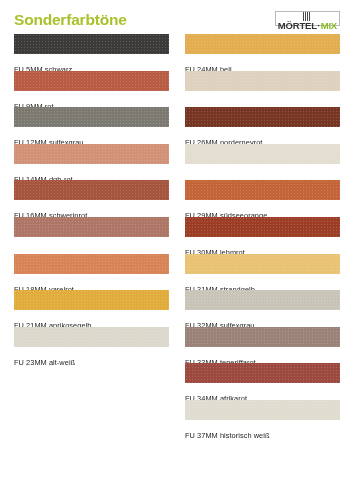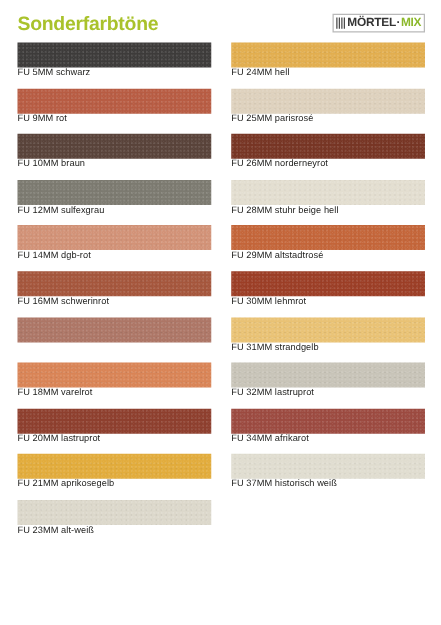--- a/index.html
+++ b/index.html
@@ -43,20 +43,21 @@
     position: absolute;
     right: 13px;
     top: 11px;
     height: 15px;
     display: flex;
     align-items: center;
     border: 1px solid #b9b9b9;
     background: #ffffff;
     padding: 0 2px;
     box-sizing: border-box;
+    flex-direction: column;
   }
   .logo-bars {
     display: flex;
     gap: 1px;
     margin-right: 2px;
     height: 9px;
     align-items: flex-end;
   }
   .logo-bars i {
     display: block;
@@ -110,21 +111,21 @@
       radial-gradient(rgba(255,255,255,0.30) 0.5px, transparent 0.6px),
       radial-gradient(rgba(0,0,0,0.22) 0.5px, transparent 0.6px),
       radial-gradient(rgba(255,255,255,0.18) 0.4px, transparent 0.5px);
     background-size: 3px 3px, 4px 4px, 2px 2px;
     background-position: 0 0, 1px 2px, 2px 1px;
   }
   .swatch-label {
     font-size: 7.4px;
     color: #1d1d1b;
     line-height: 1;
-    padding-top: 0;
+    padding-top: 12px;
     white-space: nowrap;
     letter-spacing: 0.05px;
   }
 </style>
 </head>
 <body>
 
 <div class="page">
 
   <div class="header">
@@ -153,26 +154,20 @@
           </div>
           <div class="swatch-label">FU 5MM schwarz</div>
         </div>
         <div class="swatch-item">
           <div class="swatch" style="background: rgb(184, 92, 67);">
             <span class="grain"></span>
           </div>
           <div class="swatch-label">FU 9MM rot</div>
         </div>
         <div class="swatch-item">
-          <div class="swatch" style="background: rgb(89, 67, 58);">
-            <span class="grain"></span>
-          </div>
-          <div class="swatch-label">FU 10MM braun</div>
-        </div>
-        <div class="swatch-item">
           <div class="swatch" style="background: rgb(124, 122, 112);">
             <span class="grain"></span>
           </div>
           <div class="swatch-label">FU 12MM sulfexgrau</div>
         </div>
         <div class="swatch-item">
           <div class="swatch" style="background: rgb(210, 146, 119);">
             <span class="grain"></span>
           </div>
           <div class="swatch-label">FU 14MM dgb-rot</div>
@@ -186,26 +181,20 @@
         <div class="swatch-item">
           <div class="swatch" style="background: rgb(173, 118, 102);">
             <span class="grain"></span>
           </div>
         </div>
         <div class="swatch-item">
           <div class="swatch" style="background: rgb(217, 132, 86);">
             <span class="grain"></span>
           </div>
           <div class="swatch-label">FU 18MM varelrot</div>
-        </div>
-        <div class="swatch-item">
-          <div class="swatch" style="background: rgb(142, 63, 46);">
-            <span class="grain"></span>
-          </div>
-          <div class="swatch-label">FU 20MM lastruprot</div>
         </div>
         <div class="swatch-item">
           <div class="swatch" style="background: rgb(226, 172, 60);">
             <span class="grain"></span>
           </div>
           <div class="swatch-label">FU 21MM aprikosegelb</div>
         </div>
         <div class="swatch-item">
           <div class="swatch" style="background: rgb(220, 216, 203);">
             <span class="grain"></span>
@@ -217,57 +206,61 @@
         <div class="swatch-item">
           <div class="swatch" style="background: rgb(226, 174, 79);">
             <span class="grain"></span>
           </div>
           <div class="swatch-label">FU 24MM hell</div>
         </div>
         <div class="swatch-item">
           <div class="swatch" style="background: rgb(222, 209, 189);">
             <span class="grain"></span>
           </div>
-          <div class="swatch-label">FU 25MM parisrosé</div>
         </div>
         <div class="swatch-item">
           <div class="swatch" style="background: rgb(119, 53, 36);">
             <span class="grain"></span>
           </div>
           <div class="swatch-label">FU 26MM norderneyrot</div>
         </div>
         <div class="swatch-item">
           <div class="swatch" style="background: rgb(227, 222, 208);">
             <span class="grain"></span>
           </div>
-          <div class="swatch-label">FU 28MM stuhr beige hell</div>
         </div>
         <div class="swatch-item">
           <div class="swatch" style="background: rgb(196, 101, 57);">
             <span class="grain"></span>
           </div>
-          <div class="swatch-label">FU 29MM altstadtrosé</div>
+          <div class="swatch-label">FU 29MM südseeorange</div>
         </div>
         <div class="swatch-item">
           <div class="swatch" style="background: rgb(156, 62, 38);">
             <span class="grain"></span>
           </div>
           <div class="swatch-label">FU 30MM lehmrot</div>
         </div>
         <div class="swatch-item">
           <div class="swatch" style="background: rgb(233, 194, 116);">
             <span class="grain"></span>
           </div>
           <div class="swatch-label">FU 31MM strandgelb</div>
         </div>
         <div class="swatch-item">
           <div class="swatch" style="background: rgb(200, 196, 184);">
             <span class="grain"></span>
           </div>
-          <div class="swatch-label">FU 32MM lastruprot</div>
+          <div class="swatch-label">FU 32MM sulfexgrau</div>
+        </div>
+        <div class="swatch-item">
+          <div class="swatch" style="background: rgb(155, 130, 121);">
+            <span class="grain"></span>
+          </div>
+          <div class="swatch-label">FU 33MM teneriffarot</div>
         </div>
         <div class="swatch-item">
           <div class="swatch" style="background: rgb(156, 74, 64);">
             <span class="grain"></span>
           </div>
           <div class="swatch-label">FU 34MM afrikarot</div>
         </div>
         <div class="swatch-item">
           <div class="swatch" style="background: rgb(224, 221, 208);">
             <span class="grain"></span>

